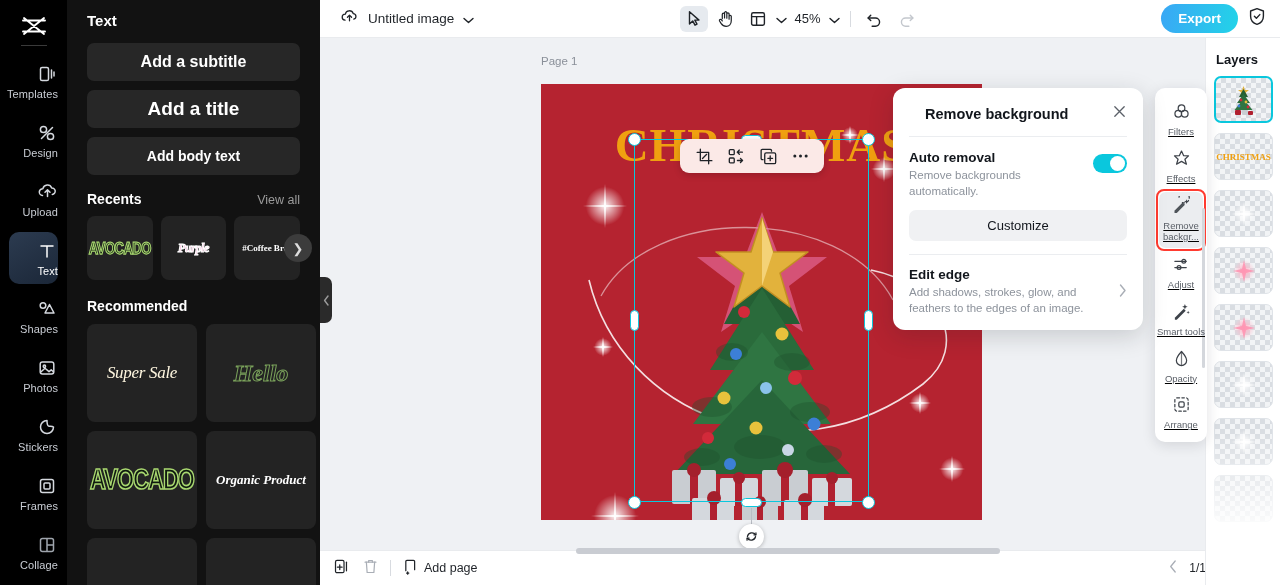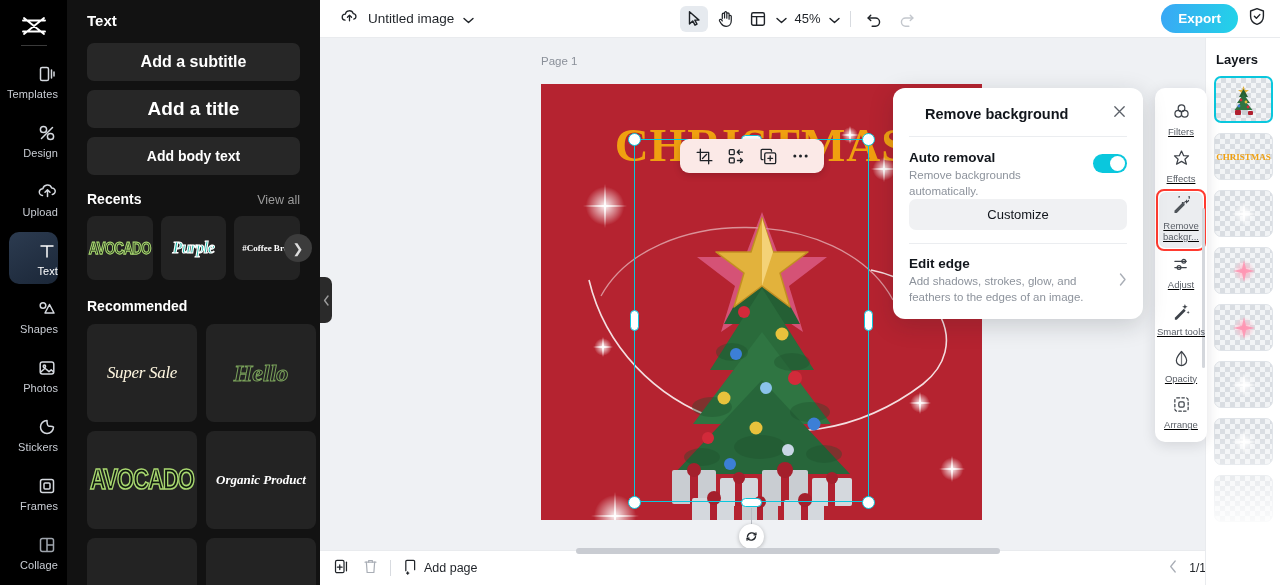--- a/index.html
+++ b/index.html
@@ -51,22 +51,22 @@
     width:77px; height:64px; background:#232323; border-radius:8px;
     display:flex; align-items:center; justify-content:center; overflow:hidden; cursor:pointer;
   }
   .rec-next {
     position:absolute; right:-12px; top:18px; width:28px; height:28px; border-radius:50%;
     background:#3c3c3c; color:#ddd; display:flex; align-items:center; justify-content:center;
     font-size:13px; cursor:pointer;
   }
   .rec-avocado { font-family:"Liberation Sans",sans-serif; font-weight:700; font-size:13px;
     color:#0f1a0f; -webkit-text-stroke:1px #a9d870; letter-spacing:-.5px; transform: scaleY(1.25); }
-  .rec-purple { font-family:"Liberation Serif",serif; font-style:italic; font-weight:700; font-size:16px;
-    color:#14b8a6; -webkit-text-stroke:1.1px #ffffff; letter-spacing:-.4px;text-align:center; }
+  .rec-purple { font-family:"Liberation Serif",serif; font-style:italic; font-weight:700; font-size:12px;
+    color:#f9a8d4; -webkit-text-stroke:1.1px #ffffff; letter-spacing:-.4px;text-align:center; }
   .rec-coffee { font-family:"Liberation Serif",serif; font-weight:700; font-size:9px; color:#fff; white-space:nowrap; }
 
   .rec2-title { color:#fff; font-size:14px; font-weight:700; margin:18px 0 10px; }
   .grid2 { display:grid; grid-template-columns:110px 110px; gap:9px; }
   .g-card { height:98px; background:#232323; border-radius:8px; display:flex; align-items:center; justify-content:center; overflow:hidden; cursor:pointer; }
   .g-supersale { font-family:"Liberation Serif",serif; font-style:italic; font-weight:400; font-size:17px; color:#fff7e0; letter-spacing:-.3px; }
   .g-hello { font-family:"Liberation Serif",serif; font-style:italic; font-weight:700; font-size:24px; color:transparent; -webkit-text-stroke:1px #7aa25b; }
   .g-avocado { font-weight:700; font-size:22px; color:#0f1a0f; -webkit-text-stroke:1.3px #a9d870; transform:scaleY(1.3); letter-spacing:-1px; }
   .g-organic { font-family:"Liberation Serif",serif; font-style:italic; font-weight:700; font-size:13px; color:#fff; }
 
@@ -152,21 +152,21 @@
   .rbg-head { display:flex; align-items:center; justify-content:space-between; padding:16px 0 13px;margin-left:16px; }
   .rbg-h1 { font-size:14.5px; font-weight:700; color:#12161c; }
   .rbg-x { cursor:pointer; }
   .rbg-hr { height:1px; background:#ebedf0; }
   .rbg-row { display:flex; align-items:flex-start; justify-content:space-between; padding-top:13px; }
   .rbg-t { font-size:13.5px; font-weight:700; color:#12161c; margin-bottom:3px; }
   .rbg-d { font-size:11.5px; color:#8d939c; line-height:1.35; max-width:155px; }
   .toggle { width:34px; height:19px; border-radius:10px; background:#0ac7dd; position:relative; flex:0 0 34px; margin-top:4px; cursor:pointer; }
   .toggle::after { content:""; position:absolute; right:2px; top:2px; width:15px; height:15px; border-radius:50%; background:#fff; }
   .customize {
-    height:31px; border-radius:7px; background:#f0f1f3;
+    margin-top:11px; height:31px; border-radius:7px; background:#f0f1f3;
     display:flex; align-items:center; justify-content:center; font-size:13px; color:#12161c; cursor:pointer;
   }
   .rbg-row2 { display:flex; align-items:center; justify-content:space-between; padding-top:12px; cursor:pointer; }
 
   
   .tools {
     position:absolute; right:73px; top:50px; width:52px; background:#fff;
     border-radius:10px; box-shadow:0 3px 14px rgba(20,25,35,.13); padding:8px 0 6px;
     z-index:20;
   }

